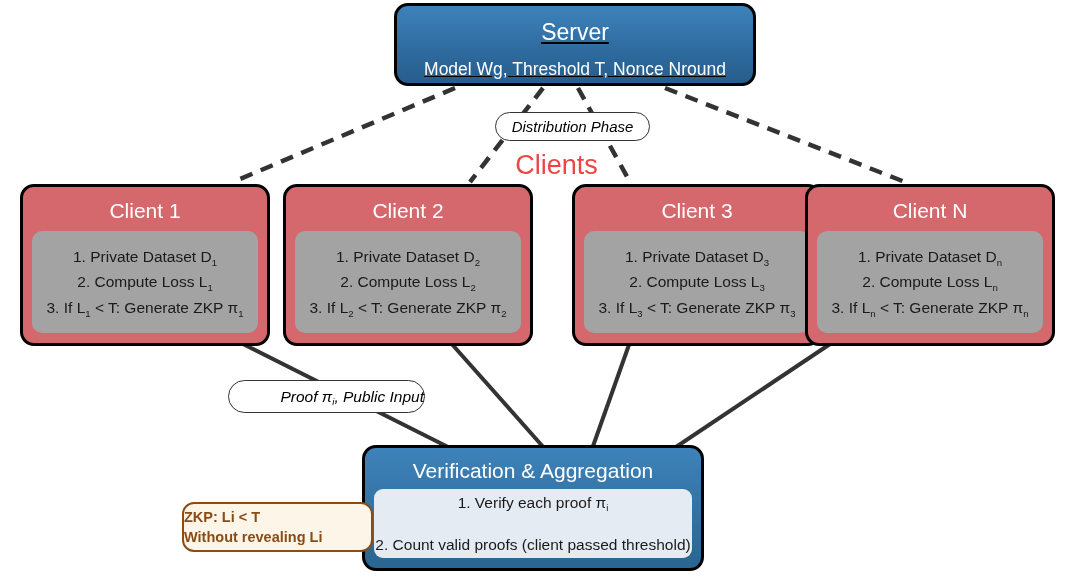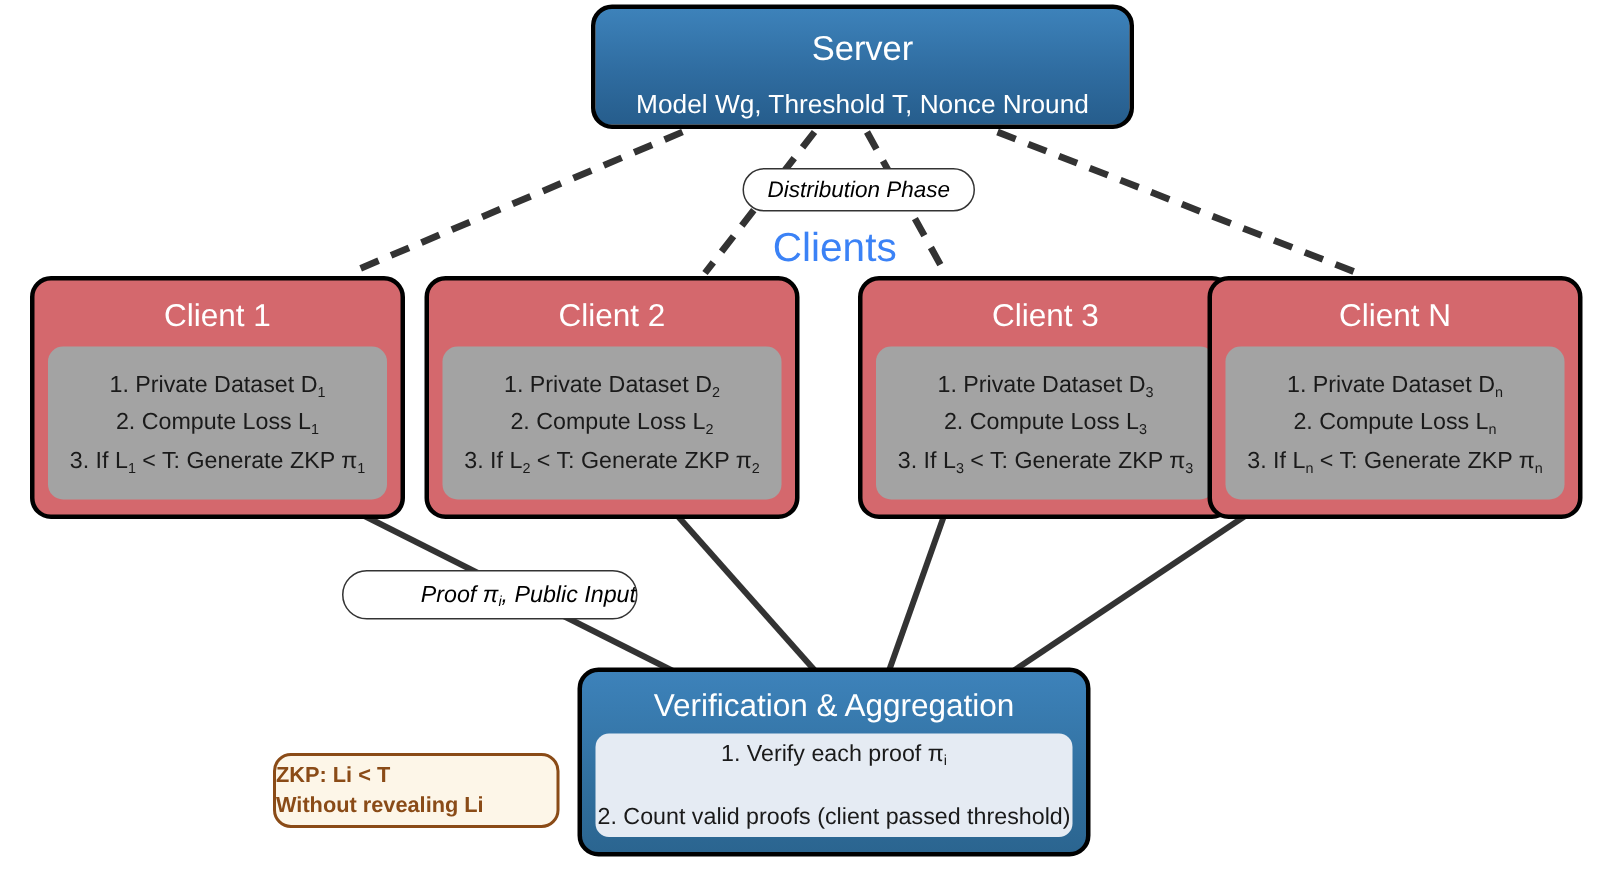--- a/index.html
+++ b/index.html
@@ -50,20 +50,21 @@
   }
 
   
   #server {
     left: 394px; top: 3px;
     width: 362px; height: 83px;
     background: linear-gradient(to bottom, #3d82ba 0%, #2f6ca0 55%, #265d8c 100%);
     justify-content: center;
     gap: 17px;
     padding-top: 10px;
+    text-decoration: underline;
   }
   #server .node-title { font-size: 23px; }
   #server .node-sub { font-size: 17.5px; }
 
   
   .client {
     top: 184px;
     width: 250px; height: 162px;
     background: #d4686d;
     padding: 9px 9px 10px 9px;
@@ -93,21 +94,21 @@
     white-space: nowrap;
   }
   .client-line sub {
     font-size: 0.62em;
     vertical-align: -0.38em;
     line-height: 0;
   }
 
   
   #verify {
-    left: 385px; top: 445px;
+    left: 362px; top: 445px;
     width: 342px; height: 126px;
     background: linear-gradient(to bottom, #3d82ba 0%, #31709f 60%, #2b6590 100%);
     padding: 8px 9px 10px 9px;
     justify-content: center;
   }
   #verify .node-title {
     font-size: 21px;
     margin: 4px 0 8px 0;
   }
   .verify-body {
@@ -167,21 +168,21 @@
     line-height: 0;
   }
 
   
   #clients-heading {
     position: absolute;
     left: 0; top: 150px;
     width: 1079px;
     text-align: center;
     font-size: 27px;
-    color: #3b82f6;
+    color: #ef4444;
     z-index: 2;
     pointer-events: none;
   }
   #clients-heading span { position: relative; left: 17px; }
 
   
   #zkp-legend {
     position: absolute;
     left: 182px; top: 502px;
     width: 191px; height: 50px;

